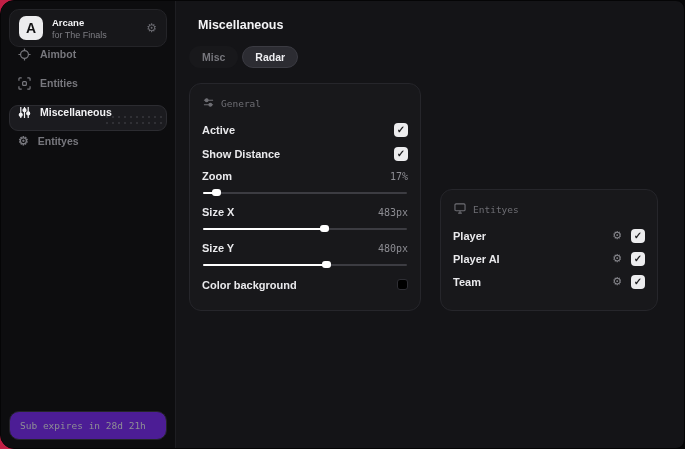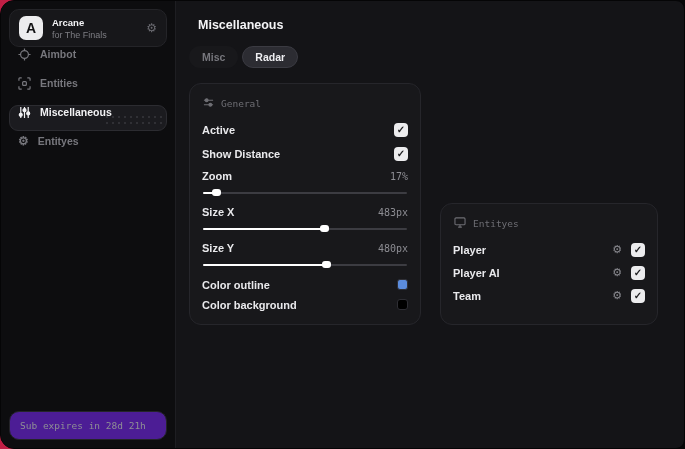--- a/index.html
+++ b/index.html
@@ -291,24 +291,20 @@
             <span class="row-value">480px</span>
           </div>
           <div class="slider">
             <div class="slider-track"></div>
             <div class="slider-fill" style="width: 60%;">
                 <div class="slider-thumb"></div>
               </div>
           </div>
         </div>
 
-        <div class="row color-row">
-          <span class="row-label">Color outline</span>
-          <span class="swatch" style="background: rgb(91, 140, 221);"></span>
-        </div>
 
         <div class="row color-row">
           <span class="row-label">Color background</span>
           <span class="swatch" style="background: rgb(0, 0, 0);"></span>
         </div>
       </div>
 
       <div class="panel panel-entities">
         <div class="panel-header">
           <span>

